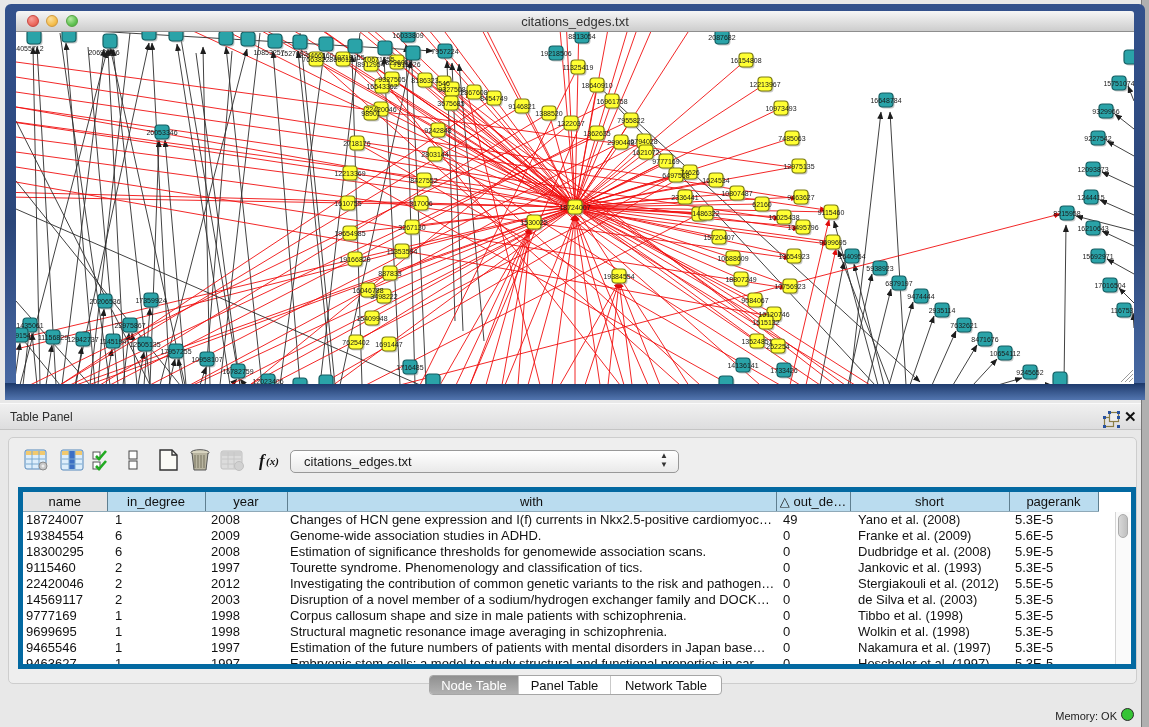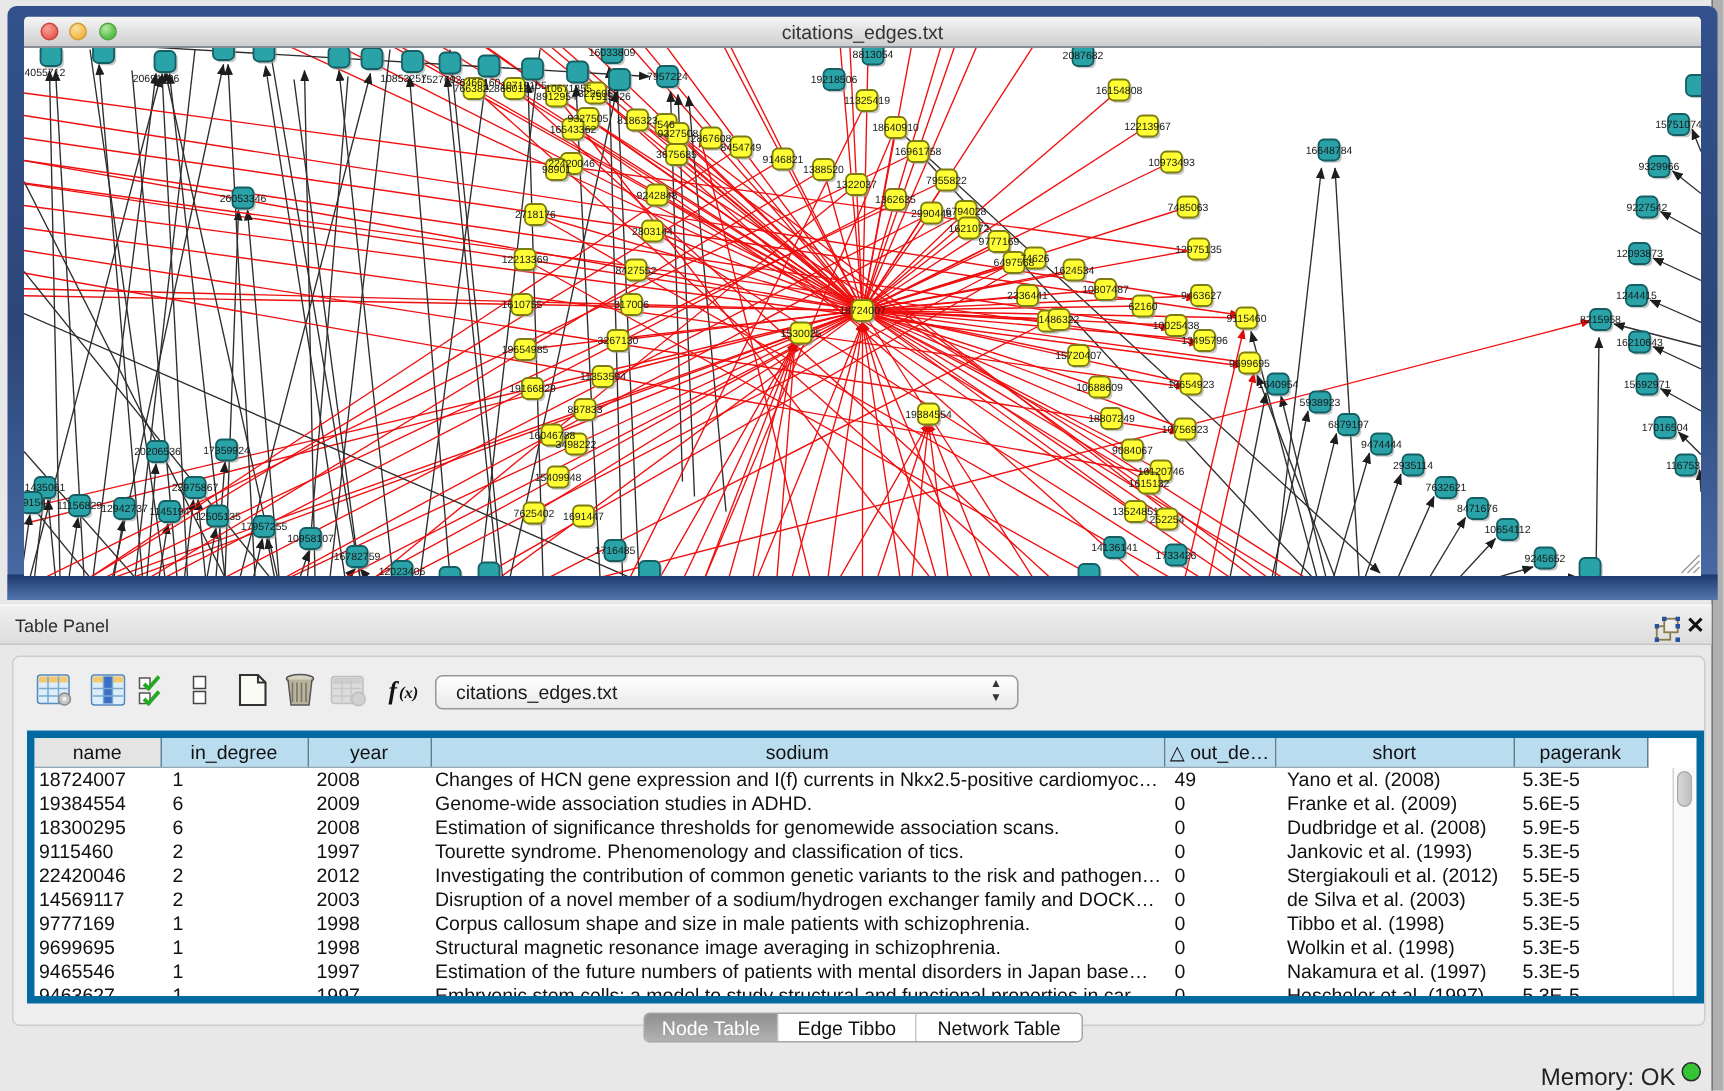--- a/index.html
+++ b/index.html
@@ -45,21 +45,21 @@
 th.h0{background:#e4e4e4}
 #vscroll{position:absolute;right:1px;top:20px;width:15px;height:161px;background:#fafafa;
  border-left:1px solid #d5d5d5}
 #vthumb{position:absolute;left:2px;top:2px;width:10px;height:24px;background:linear-gradient(90deg,#d8d8d8,#bfbfbf);
  border-radius:5px;border:1px solid #aaa}
 #tabs{position:absolute;left:429px;top:675px;height:20px;border:1px solid #a6a6a6;border-radius:4px;
  background:#fff;font-size:13px;overflow:hidden}
 #tabs span{display:inline-block;height:20px;line-height:19px;text-align:center;vertical-align:top}
 #tabs .sel{background:linear-gradient(180deg,#909090,#b5b5b5);color:#fff;width:88px}
 #tabs .ns{color:#111;border-left:1px solid #c9c9c9}
-#status{position:absolute;left:0;top:705px;width:1141px;height:22px;font-size:16px;color:#222}
+#status{position:absolute;left:0;top:705px;width:1141px;height:22px;font-size:11px;color:#222}
 #status .m{position:absolute;right:24px;top:5px}
 #statdot{position:absolute;right:7px;top:3px;width:13px;height:13px;border-radius:50%;
  background:#35c435;border:1.5px solid #2a2a2a}
 </style></head>
 <body>
 <div id="rightstrip"></div>
 <div id="win">
   <div id="winbottom"></div>
   <div id="titlebar">
       <span class="title">citations_edges.txt</span>
@@ -812,21 +812,21 @@
           <col style="width:74px">
           <col style="width:159px">
     <col style="width:89px">
           <col style="width:25px">
         </colgroup>
     <tbody>
           <tr>
             <th class="h0">name</th>
             <th>in_degree</th>
             <th>year</th>
-            <th>sodium</th>
+            <th>with</th>
             <th>△ out_de…</th>
             <th>short</th>
             <th>pagerank</th>
             <th class="h7"></th>
           </tr>
     <tr>
             <td class="c0">18724007</td>
             <td class="c1">1</td>
             <td class="c2">2008</td>
             <td class="c3">Changes of HCN gene expression and I(f) currents in Nkx2.5-positive cardiomyoc…</td>
@@ -925,17 +925,17 @@
             <td class="c6">5.3E-5</td>
             <td class="c7"></td>
           </tr>
     </tbody>
       </table>
     <div id="vscroll">
         <div id="vthumb"></div>
       </div>
   </div>
 </div>
-<div id="tabs"><span class="sel">Node Table</span><span class="ns" style="width:92px">Edge Tibbo</span><span class="ns" style="width:111px">Network Table</span></div>
+<div id="tabs"><span class="sel">Node Table</span><span class="ns" style="width:92px">Panel Table</span><span class="ns" style="width:111px">Network Table</span></div>
 <div id="status">
     <span class="m">Memory: OK</span>
     <span id="statdot"></span>
   </div>
 
 </body></html>

